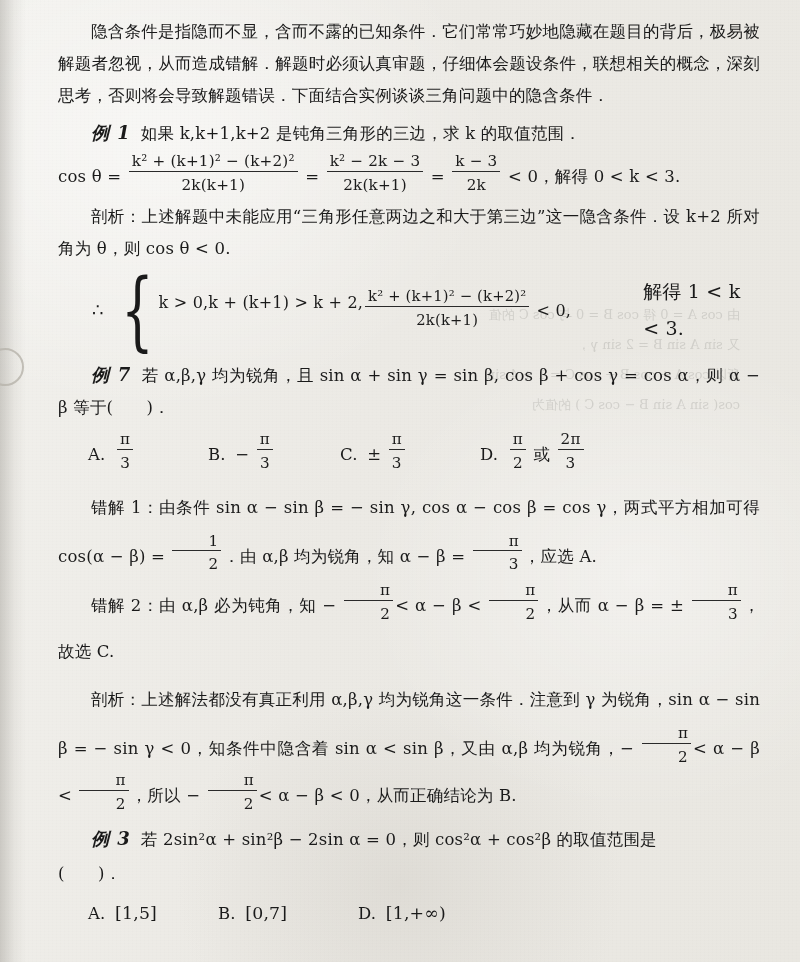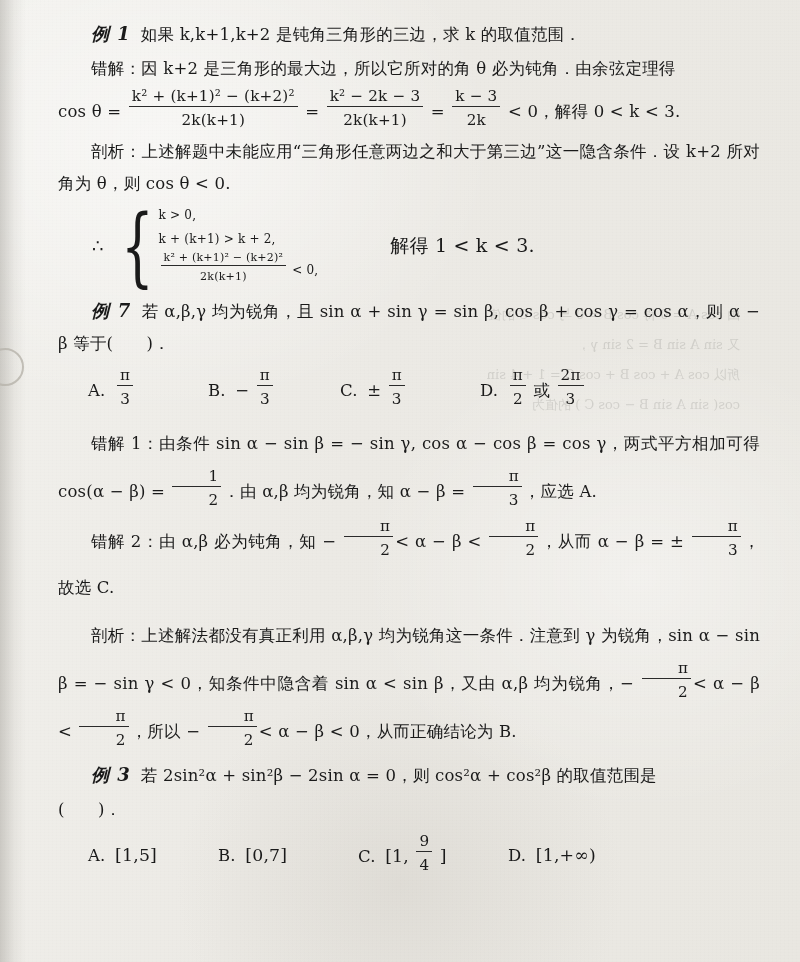--- a/index.html
+++ b/index.html
@@ -116,23 +116,23 @@
   .brace {
     font-size: 86px;
     line-height: 86px;
     font-family: "DejaVu Serif", serif;
     transform: scaleX(.6);
     display: inline-block;
     margin-right: -6px;
   }
   .cases-rows {
     display: flex;
-    flex-direction: column;
+    flex-direction: row;
     justify-content: center;
-    font-size: 12px;
+    font-size: 16px;
     line-height: 2.0;
   }
   .cases-rows > div { white-space: nowrap; }
   .cases-tail {
     margin-left: 72px;
     font-size: 19px;
     align-self: center;
   }
   .choices {
     display: flex;
@@ -163,28 +163,26 @@
 <div class="binding"></div>
 <div class="thumb-mark"></div>
 
 <div class="ghost"><span>由 cos A = 0 得 cos B = 0 与 cos C 的值</span>
 <span>又 sin A sin B = 2 sin γ，</span>
 <span>所以 cos A + cos B + cos C = 1 + 4 sin</span>
 <span>cos( sin A sin B − cos C ) 的值为</span></div>
 
 <div class="content">
 
+  <p class="indent">隐含条件是指隐而不显，含而不露的已知条件．它们常常巧妙地隐藏在题目的背后，极易被解题者忽视，从而造成错解．解题时必须认真审题，仔细体会题设条件，联想相关的概念，深刻思考，否则将会导致解题错误．下面结合实例谈谈三角问题中的隐含条件．</p>
 
   <p class="indent">
     <span class="ex-head">例 1</span><span>如果 k,k+1,k+2 是钝角三角形的三边，求 k 的取值范围．</span>
   </p>
 
-  <p class="indent">
-    <span>错解：</span><span>因 k+2 是三角形的最大边，所以它所对的角 θ 必为钝角．由余弦定理得</span>
-  </p>
 
   <p class="big-frac-line">
     <span>cos θ =</span>
     <span class="frac">
       <span class="num">k² + (k+1)² − (k+2)²</span>
       <span class="den">2k(k+1)</span>
     </span>
     =
     <span class="frac">
       <span class="num">k² − 2k − 3</span>
@@ -314,27 +312,18 @@
   <div class="choices opt-row-2">
     <span class="choice">
       <span class="lbl">A.</span>
       <span class="sqbr">[1,5]</span>
     </span>
     <span class="choice">
       <span class="lbl">B.</span>
       <span class="sqbr">[0,7]</span>
     </span>
     <span class="choice">
-      <span class="lbl">C.</span>
-      <span class="sqbr">[1,</span>
-      <span class="frac">
-        <span class="num">9</span>
-        <span class="den">4</span>
-      </span>
-      <span class="sqbr">]</span>
-    </span>
-    <span class="choice">
       <span class="lbl">D.</span>
       <span class="sqbr">[1,+∞)</span>
     </span>
   </div>
 
 </div>
 
 </body></html>

